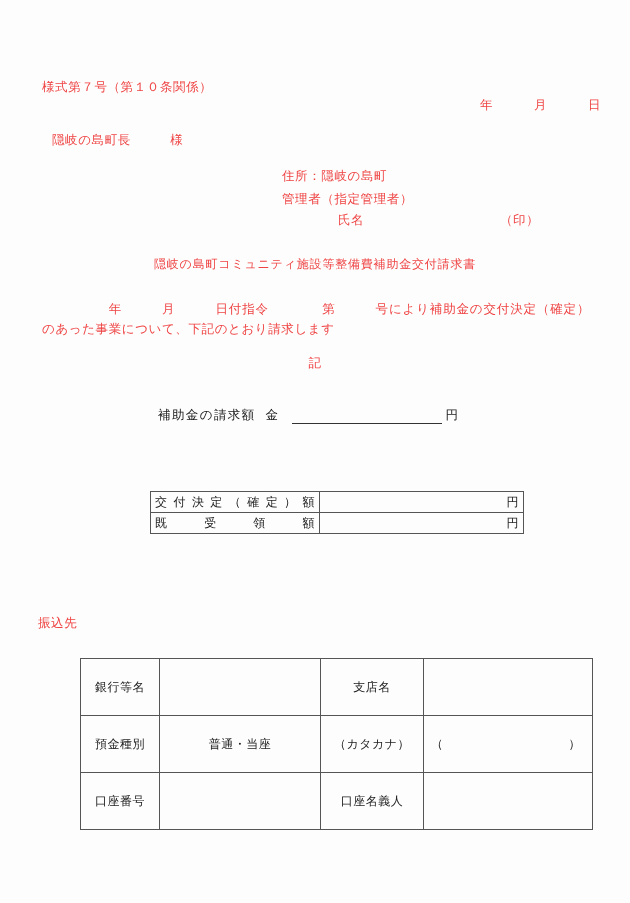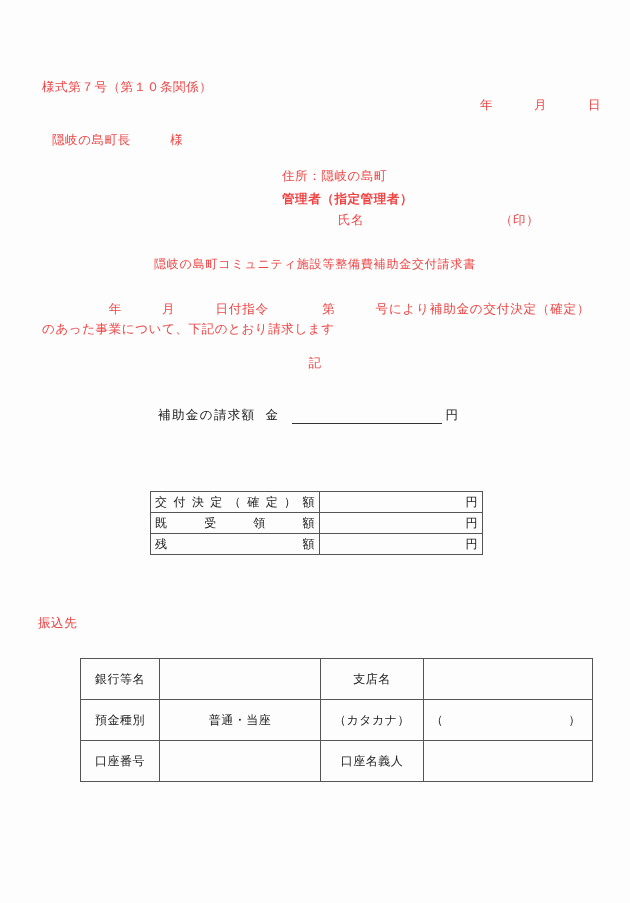--- a/index.html
+++ b/index.html
@@ -30,21 +30,21 @@
     letter-spacing: 0.6px;
     color: #ef4444;
   }
   
   #form-number { left: 42px; top: 78px; }
   #date-line   { left: 480px; top: 96px; letter-spacing: 1px; }
   #addressee   { left: 52px; top: 131px; }
 
   
   #sender-address { left: 282px; top: 167px; }
-  #sender-manager { left: 282px; top: 190px; font-weight: bold; }
+  #sender-manager { left: 282px; top: 190px; }
   #sender-name    { left: 338px; top: 211px; }
   #sender-seal    { left: 500px; top: 211px; }
 
   
   #doc-title {
     left: 0; top: 256px;
     width: 630px;
     text-align: center;
     white-space: pre;
     font-size: 12px;
@@ -83,21 +83,21 @@
     border-bottom: 1px solid #333;
     margin: 0 4px 0 12px;
     height: 14px;
   }
   #claim-unit { font-size: 12.5px; white-space: pre; }
 
   
   #amount-table {
     position: absolute;
     left: 150px; top: 491px;
-    width: 333px;
+    width: 374px;
     border-collapse: collapse;
     table-layout: fixed;
   }
   #amount-table td {
     border: 1px solid #555;
     height: 20px;
     font-size: 12px;
     padding: 0 4px;
     color: #222;
   }
@@ -121,21 +121,21 @@
     position: absolute;
     left: 80px; top: 658px;
     width: 468px;
     border-collapse: collapse;
     table-layout: fixed;
   }
   #bank-table td {
     border: 1px solid #555;
     height: 24px;
     font-size: 12px;
-    padding: 8px 5px;
+    padding: 16px 5px;
     color: #222;
     letter-spacing: 0.5px;
   }
   #bank-table td.c1 { width: 68px; text-align: center; white-space: nowrap; }
   #bank-table td.c2 { width: 150px; text-align: center; }
   #bank-table td.c3 { width: 92px; text-align: center; white-space: nowrap; border-radius: 12px; }
   #bank-table td.c4 { width: 158px; text-align: left; }
   .paren-cell {
     display: flex;
     justify-content: space-between;
@@ -175,24 +175,20 @@
   <table id="amount-table">
     <tbody>
       <tr>
         <td class="lbl">交付決定（確定）額</td>
         <td class="val"><span>円</span></td>
       </tr>
       <tr>
         <td class="lbl">既受領額</td>
         <td class="val"><span>円</span></td>
       </tr>
-      <tr>
-        <td class="lbl">残額</td>
-        <td class="val"><span>円</span></td>
-      </tr>
     </tbody>
   </table>
 
   <div class="t" id="transfer-heading">振込先</div>
 
   <table id="bank-table">
     <tbody>
       <tr>
         <td class="c1">銀行等名</td>
         <td class="c2"></td>

